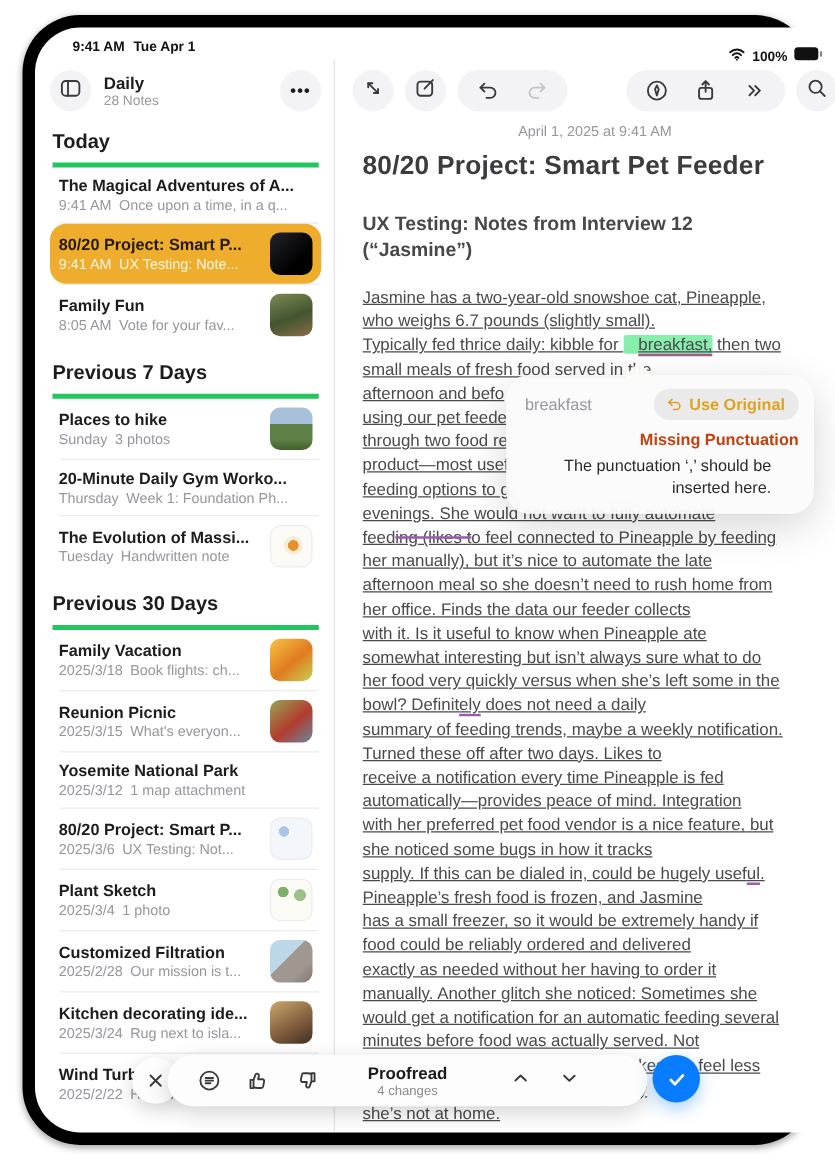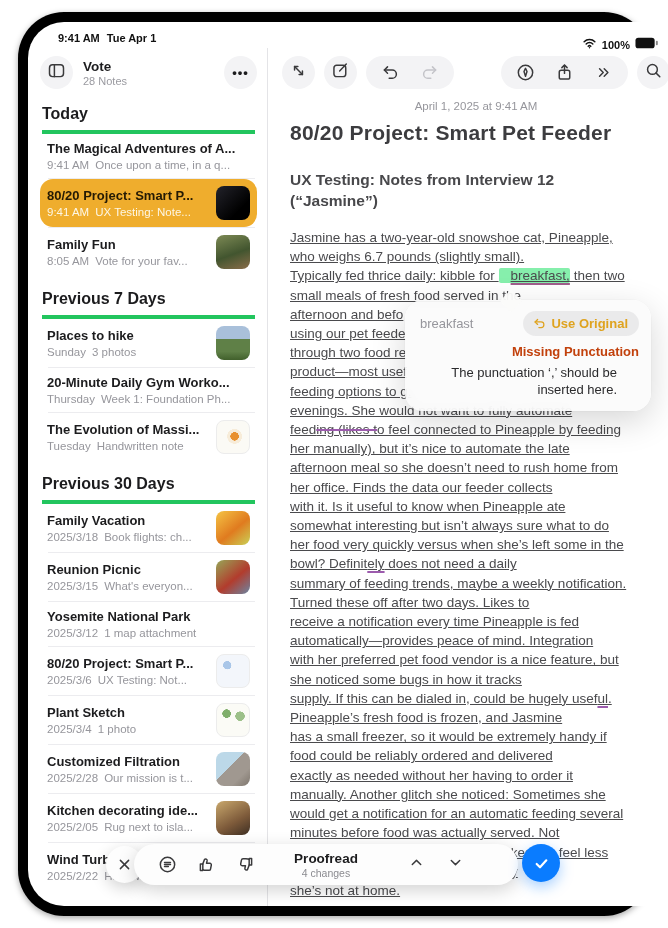--- a/index.html
+++ b/index.html
@@ -123,21 +123,21 @@
         <div class="sb-header">
           <div class="circle-btn">
             <span>
               <svg class="ic24" viewBox="0 0 24 24">
                   <rect x="4" y="5.5" width="16" height="13.5" rx="3.5"></rect>
                   <path d="M9.6 5.5 V19"></path>
                 </svg>
             </span>
           </div>
           <div class="sb-titleblock">
-            <div class="sb-title">Vote</div>
+            <div class="sb-title">Daily</div>
             <div class="sb-sub">28 Notes</div>
           </div>
           <div class="circle-btn">
             <span class="ellipsis">•••</span>
           </div>
         </div>
         <div id="sidebar-sections">
             <div class="sec-h">Today</div>
             <div class="sec-list">
               <div class="note-row">
@@ -233,21 +233,21 @@
                 <div class="row-main">
                   <div class="row-title">Customized Filtration</div>
                   <div class="row-sub"><span class="row-time">2025/2/28</span><span class="row-prev">Our mission is t...</span></div>
                 </div>
                 <div class="thumb th-photo-blue"></div>
               </div>
               <div class="sep"></div>
               <div class="note-row">
                 <div class="row-main">
                   <div class="row-title">Kitchen decorating ide...</div>
-                  <div class="row-sub"><span class="row-time">2025/2/05</span><span class="row-prev">Rug next to isla...</span></div>
+                  <div class="row-sub"><span class="row-time">2025/3/24</span><span class="row-prev">Rug next to isla...</span></div>
                 </div>
                 <div class="thumb th-photo-warm"></div>
               </div>
               <div class="sep"></div>
               <div class="note-row">
                 <div class="row-main">
                   <div class="row-title">Wind Turbines:</div>
                   <div class="row-sub"><span class="row-time">2025/2/22</span><span class="row-prev">Handwritten no...</span></div>
                 </div>
                 <div class="thumb th-sketch-gray"></div>

